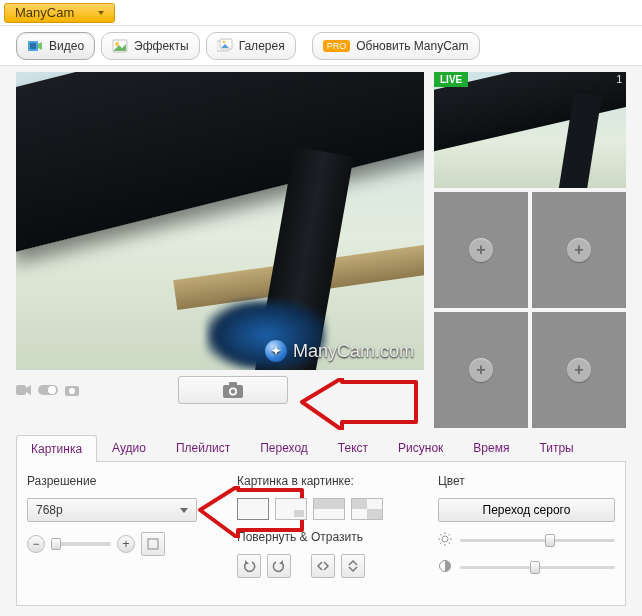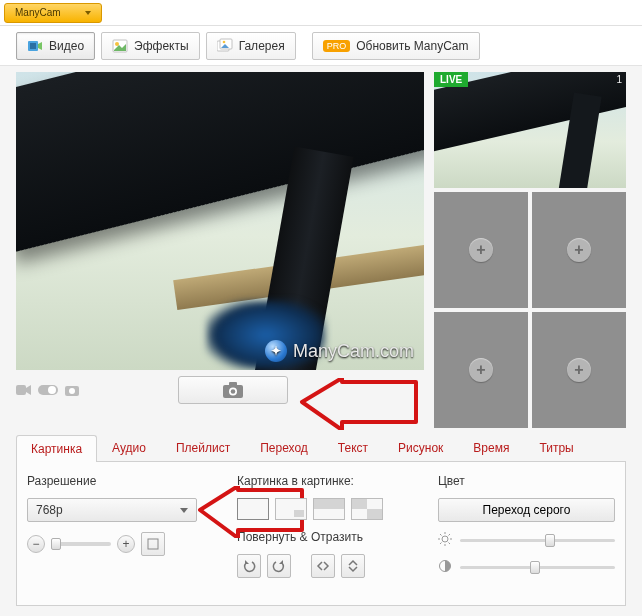--- a/index.html
+++ b/index.html
@@ -1,23 +1,23 @@
 <!DOCTYPE html>
 <html><head>
 <meta charset="utf-8">
 <style>
   * { box-sizing: border-box; margin: 0; padding: 0; font-family: "Segoe UI", Tahoma, sans-serif; }
   body { width: 642px; height: 616px; background: #f5f5f5; overflow: hidden; position: relative; }
 
   .top-bar { height: 26px; background: #ffffff; display: flex; align-items: center; padding: 0 4px; border-bottom: 1px solid #e0e0e0; }
-  .app-menu { height: 20px; padding: 0 10px; background: linear-gradient(#ffd564, #f8b300); border: 1px solid #d99800; border-radius: 3px; font-size: 10px; font-weight: 500; display: flex; align-items: center; gap: 24px; color: #4a3800; cursor: pointer; }
+  .app-menu { height: 20px; padding: 0 10px; background: linear-gradient(#ffd564, #f8b300); border: 1px solid #d99800; border-radius: 3px; font-size: 13px; font-weight: 500; display: flex; align-items: center; gap: 24px; color: #4a3800; cursor: pointer; }
   .app-menu .caret { width: 0; height: 0; border-left: 3px solid transparent; border-right: 3px solid transparent; border-top: 4px solid #7a5c00; }
 
   .tabs-row { height: 40px; background: #fff; display: flex; align-items: center; gap: 6px; padding: 6px 16px; border-bottom: 1px solid #e3e3e3; }
-  .main-tab { height: 28px; padding: 0 10px; border: 1px solid #c7c7c7; border-radius: 2px; background: linear-gradient(#ffffff,#f2f2f2); display: flex; align-items: center; gap: 6px; font-size: 12px; color: #333; cursor: pointer; }
+  .main-tab { height: 28px; padding: 0 10px; border: 1px solid #c7c7c7; border-radius: 10px; background: linear-gradient(#ffffff,#f2f2f2); display: flex; align-items: center; gap: 6px; font-size: 12px; color: #333; cursor: pointer; }
   .main-tab.active { background: linear-gradient(#fff,#eaeaea); border-color: #a8a8a8; box-shadow: inset 0 1px 2px rgba(0,0,0,0.08); }
   .tab-icon { width: 16px; height: 16px; display: inline-block; }
   .pro-badge { background: #f8a100; color: #fff; font-size: 9px; font-weight: normal; padding: 1px 4px; border-radius: 3px; }
 
   .workspace { display: flex; padding: 6px 16px 0 16px; gap: 10px; }
   .preview-col { width: 408px; display: flex; flex-direction: column; }
   .preview { width: 408px; height: 298px; background: #12181c; position: relative; overflow: hidden; }
   .preview .sky { position:absolute; inset:0; background: linear-gradient(180deg,#cfe3e8 0%,#e3ecdd 55%,#ccd9c4 100%); }
   .preview .beam { position:absolute; width:520px; height:160px; left:-30px; top:-40px; background: linear-gradient(180deg,#1a1e22,#0a0d10); transform: rotate(-14deg); box-shadow: 0 12px 18px rgba(0,0,0,0.45); }
   .preview .ledge { position:absolute; width:260px; height:30px; right:-10px; top:190px; background: linear-gradient(#bfa976,#8f7a4f); transform: rotate(-8deg); }
@@ -39,21 +39,21 @@
   .live .mini-beam{position:absolute;width:260px;height:60px;left:-15px;top:-8px;background:linear-gradient(180deg,#1a1e22,#0b0e11);transform:rotate(-13deg);}
   .live .mini-bar{position:absolute;width:28px;height:100px;right:32px;bottom:-6px;background:#14181c;transform:rotate(9deg);}
   .live-badge { position:absolute; top:0; left:0; background:#1faa2f; color:#fff; font-size:10px; font-weight:bold; padding:2px 6px; }
   .live-num { position:absolute; top:2px; right:4px; color:#eee; font-size:10px; }
   .slot .plus { width:24px; height:24px; border-radius:50%; background:#b5b5b5; color:#6b6b6b; display:flex; align-items:center; justify-content:center; font-size:16px; font-weight:bold; box-shadow: inset 0 1px 1px rgba(255,255,255,0.4), 0 1px 1px rgba(0,0,0,0.25); }
 
   .arrow { position:absolute; pointer-events:none; }
   .arrow svg { display:block; }
 
   .sub-tabs { display:flex; margin: 6px 16px 0 16px; border-bottom:1px solid #d0d0d0; }
-  .sub-tab { padding:6px 14px; font-size:12px; color:#b91c1c; border:1px solid transparent; border-bottom:none; background:transparent; cursor:pointer; }
+  .sub-tab { padding:6px 14px; font-size:12px; color:#701a75; border:1px solid transparent; border-bottom:none; background:transparent; cursor:pointer; }
   .sub-tab.active { background:#fcfcfc; border-color:#d0d0d0; border-radius:3px 3px 0 0; position:relative; top:1px; }
   .settings-panel { background:#fcfcfc; margin:0 16px; padding:12px 10px; display:flex; gap:40px; font-size:12px; color:#3a3a3a; border:1px solid #d0d0d0; border-top:none; height: 144px; }
   .col { flex:1; display:flex; flex-direction:column; gap:10px; }
   .col3 { flex:1.1; }
   .dd { width:170px; height:24px; border:1px solid #bcbcbc; background:linear-gradient(#fafafa,#e9e9e9); display:flex; align-items:center; justify-content:space-between; padding:0 8px; font-size:12px; cursor:pointer; border-radius:2px; }
   .dd .caret { width:0;height:0;border-left:4px solid transparent;border-right:4px solid transparent;border-top:5px solid #6b6b6b; }
   .zoom-row { display:flex; align-items:center; gap:6px; }
   .round-btn { width:18px;height:18px;border-radius:50%;background:linear-gradient(#fafafa,#e0e0e0);border:1px solid #bdbdbd;display:flex;align-items:center;justify-content:center;font-size:12px;color:#555;cursor:pointer; }
   .sq-btn { width:24px;height:24px;background:linear-gradient(#fafafa,#e9e9e9);border:1px solid #bcbcbc;border-radius:2px;display:flex;align-items:center;justify-content:center;cursor:pointer;color:#555; }
   .zoom-track{width:60px;height:4px;background:#d7d7d7;border-radius:2px;position:relative;}

